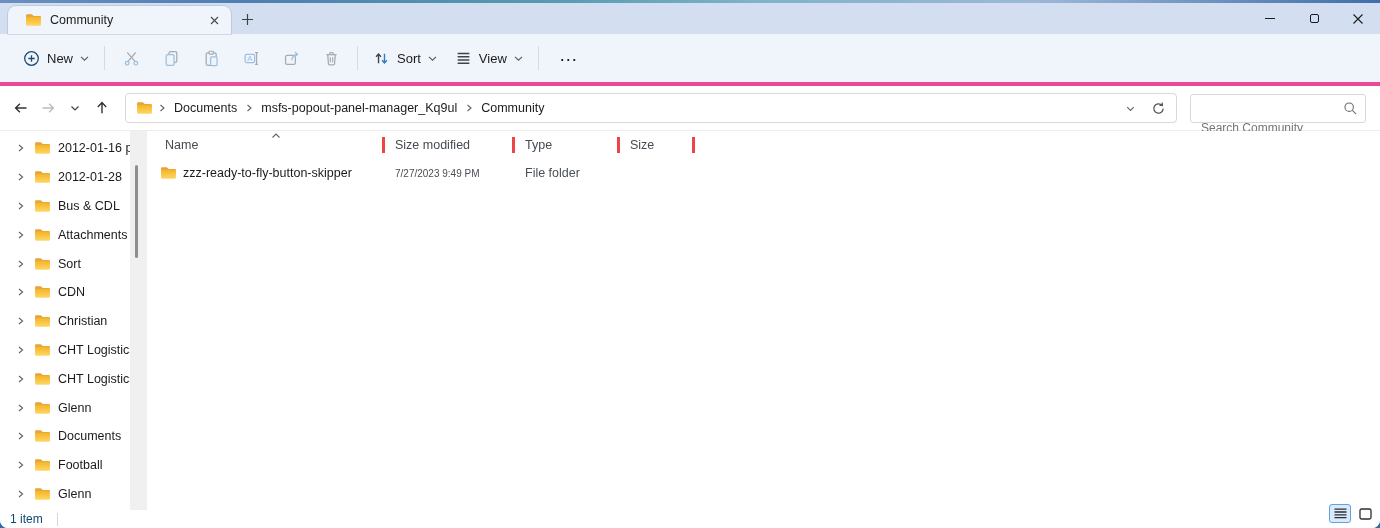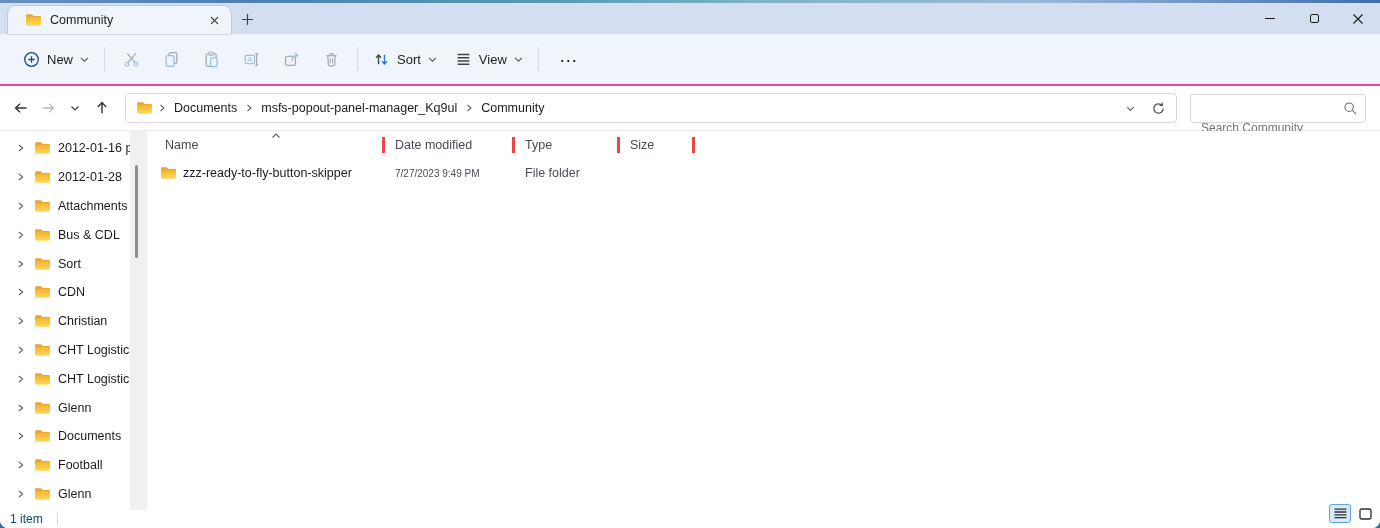--- a/index.html
+++ b/index.html
@@ -34,21 +34,21 @@
   .tab .fold { margin-left:17px; width:17px; height:14px; flex:none; }
   .tab-label { margin-left:8px; font-size:12.5px; color:#1b1b1b; flex:1; }
   .tab-close { width:18px; height:18px; margin-right:8px; display:flex; align-items:center; justify-content:center; border-radius:4px; cursor:default; }
   .newtab { position:absolute; left:236px; top:5px; width:22px; height:22px; display:flex; align-items:center; justify-content:center; }
   .wincontrols { position:absolute; right:0; top:0; height:31px; display:flex; }
   .wc { width:44px; height:31px; display:flex; align-items:center; justify-content:center; }
   .wc-min-bar { width:10px; height:1px; background:#1a1a1a; }
   .wc-max-box { width:9px; height:9px; border:1px solid #1a1a1a; border-radius:2px; }
   
   .toolbar {
-    height:52px; background:#f0f4fb; border-bottom:2px solid #ec4899;
+    height:52px; background:#f0f4fb; border-bottom:4px solid #ec4899;
     display:flex; align-items:center;
   }
   .tbtn {
     display:flex; align-items:center; gap:7px;
     padding:6px 9px; border-radius:4px; color:#1b1b1b; font-size:13px;
   }
   .tbtn-new { margin-left:14px; }
   .tb-sep { width:1px; height:24px; background:#d5dae2; margin:0 6px; }
   .icon-btn { width:40px; height:34px; display:flex; align-items:center; justify-content:center; border-radius:4px; }
   .more-dots { font-size:19px; color:#1b1b1b; letter-spacing:1px; padding:0 14px 7px 14px; }
@@ -342,34 +342,34 @@
   <div class="side-item">
     <svg class="s-chev" width="9" height="10" viewBox="0 0 9 10">
       <path d="M3 2 L6.6 5 L3 8" fill="none" stroke="#5f6368" stroke-width="1.1"></path>
     </svg>
 
   <svg class="fold" viewBox="0 0 16 13">
     <path d="M1 3.5 V2.3 C1 1.6 1.5 1.1 2.2 1.1 H5.9 C6.3 1.1 6.6 1.25 6.9 1.5 L8.3 2.7 H13.8 C14.5 2.7 15 3.2 15 3.9 V5 H1 Z" fill="#e9a23b"></path>
     <rect x="1" y="3.4" width="14" height="8.6" rx="1.3" fill="url(#fg)"></rect>
   </svg>
 
+    <span class="side-label">Bus &amp; CDL</span>
+  </div>
+
+  <div class="side-item">
+    <svg class="s-chev" width="9" height="10" viewBox="0 0 9 10">
+      <path d="M3 2 L6.6 5 L3 8" fill="none" stroke="#5f6368" stroke-width="1.1"></path>
+    </svg>
+
+  <svg class="fold" viewBox="0 0 16 13">
+    <path d="M1 3.5 V2.3 C1 1.6 1.5 1.1 2.2 1.1 H5.9 C6.3 1.1 6.6 1.25 6.9 1.5 L8.3 2.7 H13.8 C14.5 2.7 15 3.2 15 3.9 V5 H1 Z" fill="#e9a23b"></path>
+    <rect x="1" y="3.4" width="14" height="8.6" rx="1.3" fill="url(#fg)"></rect>
+  </svg>
+
     <span class="side-label">Attachments</span>
-  </div>
-
-  <div class="side-item">
-    <svg class="s-chev" width="9" height="10" viewBox="0 0 9 10">
-      <path d="M3 2 L6.6 5 L3 8" fill="none" stroke="#5f6368" stroke-width="1.1"></path>
-    </svg>
-
-  <svg class="fold" viewBox="0 0 16 13">
-    <path d="M1 3.5 V2.3 C1 1.6 1.5 1.1 2.2 1.1 H5.9 C6.3 1.1 6.6 1.25 6.9 1.5 L8.3 2.7 H13.8 C14.5 2.7 15 3.2 15 3.9 V5 H1 Z" fill="#e9a23b"></path>
-    <rect x="1" y="3.4" width="14" height="8.6" rx="1.3" fill="url(#fg)"></rect>
-  </svg>
-
-    <span class="side-label">Bus &amp; CDL</span>
   </div>
 
   <div class="side-item">
     <svg class="s-chev" width="9" height="10" viewBox="0 0 9 10">
       <path d="M3 2 L6.6 5 L3 8" fill="none" stroke="#5f6368" stroke-width="1.1"></path>
     </svg>
 
   <svg class="fold" viewBox="0 0 16 13">
     <path d="M1 3.5 V2.3 C1 1.6 1.5 1.1 2.2 1.1 H5.9 C6.3 1.1 6.6 1.25 6.9 1.5 L8.3 2.7 H13.8 C14.5 2.7 15 3.2 15 3.9 V5 H1 Z" fill="#e9a23b"></path>
     <rect x="1" y="3.4" width="14" height="8.6" rx="1.3" fill="url(#fg)"></rect>
@@ -485,21 +485,21 @@
     </aside>
     <div class="side-scroll">
       <div class="side-thumb"></div>
     </div>
     <main class="main">
       <div class="cols">
         <svg class="sort-caret" width="10" height="7" viewBox="0 0 10 7">
             <path d="M1.5 5.5 L5 2 L8.5 5.5" fill="none" stroke="#5f6368" stroke-width="1.1"></path>
           </svg>
         <div class="colcell col-name">Name</div>
-        <div class="colcell col-date">Date modified</div>
+        <div class="colcell col-date">Size modified</div>
         <div class="colcell col-type">Type</div>
         <div class="colcell col-size">Size</div>
       </div>
       <div class="filerow">
         <div class="cell-name">
 
   <svg class="fold" viewBox="0 0 16 13">
     <path d="M1 3.5 V2.3 C1 1.6 1.5 1.1 2.2 1.1 H5.9 C6.3 1.1 6.6 1.25 6.9 1.5 L8.3 2.7 H13.8 C14.5 2.7 15 3.2 15 3.9 V5 H1 Z" fill="#e9a23b"></path>
     <rect x="1" y="3.4" width="14" height="8.6" rx="1.3" fill="url(#fg)"></rect>
   </svg>

